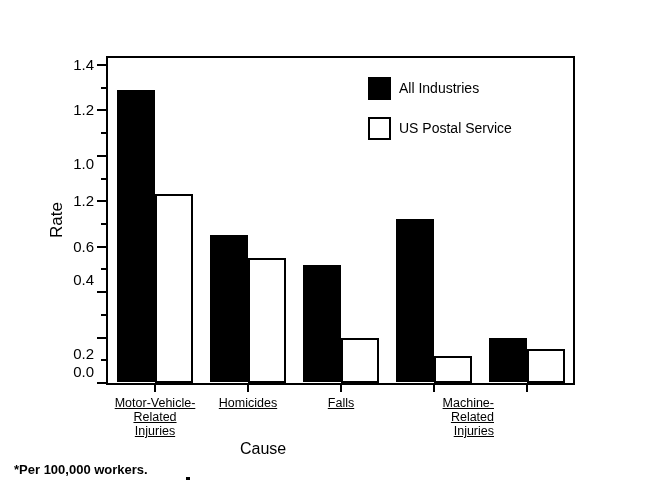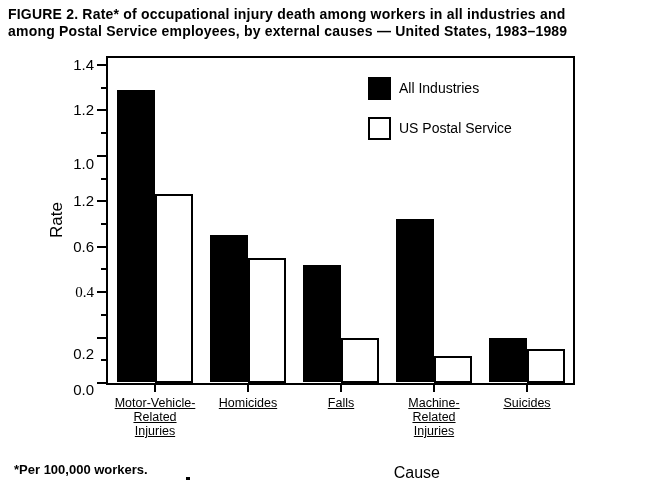--- a/index.html
+++ b/index.html
@@ -36,23 +36,23 @@
     position: absolute;
     left: 27px; top: 210px;
     width: 60px; height: 20px;
     transform: rotate(-90deg);
     font-size: 17px;
     text-align: center;
     line-height: 20px;
   }
   .x-axis-label {
     position: absolute;
-    left: 240px; top: 464px;
+    left: 240px; top: 440px;
     width: 200px;
-    text-align: right;
+    text-align: left;
     font-size: 16px;
   }
   .ytick { position: absolute; height: 2px; background: #000; }
   .ytick.major { left: 97px; width: 11px; }
   .ytick.minor { left: 101px; width: 7px; }
   .ytick-label {
     position: absolute;
     left: 58px; width: 36px;
     text-align: right;
     font-size: 15px;
@@ -99,41 +99,37 @@
     left: 186px; top: 477px;
     width: 4px; height: 3px;
     background: #000;
   }
 </style>
 </head>
 <body>
 
 <div class="page">
 
-  <div class="title">
-    <div>FIGURE 2. Rate* of occupational injury death among workers in all industries and</div>
-    <div>among Postal Service employees, by external causes — United States, 1983–1989</div>
-  </div>
 
   <div class="chart" id="chart">
     <div class="plot-box"></div>
 
     <div class="y-axis-label">Rate</div>
     <div class="x-axis-label">Cause</div>
 
     <div class="legend-swatch filled" style="top:77px;"></div>
     <div class="legend-label" style="top:77px;">All Industries</div>
     <div class="legend-swatch open" style="top:117px;"></div>
     <div class="legend-label" style="top:117px;">US Postal Service</div>
   <div class="ytick major" style="top: 382px;"></div>
-      <div class="ytick-label" style="top: 382px; white-space: pre-line;">0.0</div>
+      <div class="ytick-label" style="top: 364px; white-space: pre-line;">0.0</div>
       <div class="ytick major" style="top: 337px;"></div>
       <div class="ytick-label" style="top: 346px; white-space: pre-line;">0.2</div>
       <div class="ytick major" style="top: 291px;"></div>
-      <div class="ytick-label" style="top: 284px; white-space: pre-line; font-family: Liberation Serif, serif;">0.4</div>
+      <div class="ytick-label" style="top: 272px; white-space: pre-line;">0.4</div>
       <div class="ytick major" style="top: 246px;"></div>
       <div class="ytick-label" style="top: 239px; white-space: pre-line;">0.6</div>
       <div class="ytick major" style="top: 200px;"></div>
       <div class="ytick-label" style="top: 193px; white-space: pre-line;">1.2</div>
       <div class="ytick major" style="top: 155px;"></div>
       <div class="ytick-label" style="top: 156px; white-space: pre-line;">1.0</div>
       <div class="ytick major" style="top: 109px;"></div>
       <div class="ytick-label" style="top: 102px; white-space: pre-line;">1.2</div>
       <div class="ytick major" style="top: 64px;"></div>
       <div class="ytick-label" style="top: 57px; white-space: pre-line;">1.4</div>
@@ -154,25 +150,24 @@
       <div class="bar open" style="left: 248px; top: 258px; width: 38px; height: 125px;"></div>
       <div class="xtick" style="left: 247px;"></div>
       <div class="cat-label" style="left: 188px; white-space: pre-line;">Homicides</div>
       <div class="bar filled" style="left: 303px; top: 265px; width: 38px; height: 117px;"></div>
       <div class="bar open" style="left: 341px; top: 338px; width: 38px; height: 45px;"></div>
       <div class="xtick" style="left: 340px;"></div>
       <div class="cat-label" style="left: 281px; white-space: pre-line;">Falls</div>
       <div class="bar filled" style="left: 396px; top: 219px; width: 38px; height: 163px;"></div>
       <div class="bar open" style="left: 434px; top: 356px; width: 38px; height: 27px;"></div>
       <div class="xtick" style="left: 433px;"></div>
-      <div class="cat-label" style="left: 374px; white-space: pre-line;">Machine-
+      <div class="cat-label" style="left: 374px; white-space: pre-line; text-align: right;">Machine-
 Related
 Injuries</div>
       <div class="bar filled" style="left: 489px; top: 338px; width: 38px; height: 44px;"></div>
       <div class="bar open" style="left: 527px; top: 349px; width: 38px; height: 34px;"></div>
       <div class="xtick" style="left: 526px;"></div>
-      <div class="cat-label" style="left: 467px; white-space: pre-line;">Suicides</div>
     </div>
 
   <div class="footnote">*Per 100,000 workers.</div>
   <div class="artifact-dot"></div>
 
 </div>
 
 </body></html>

